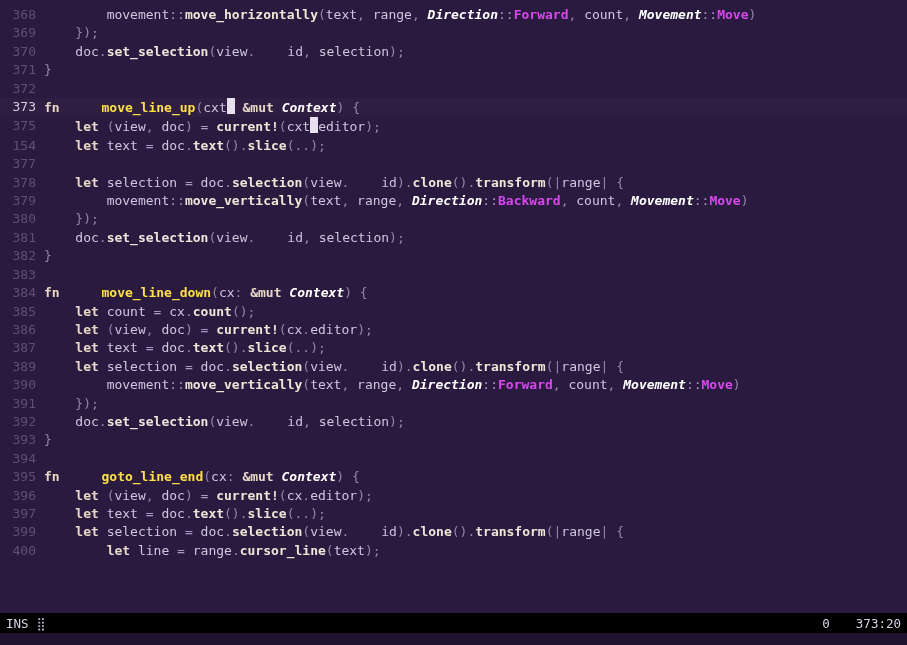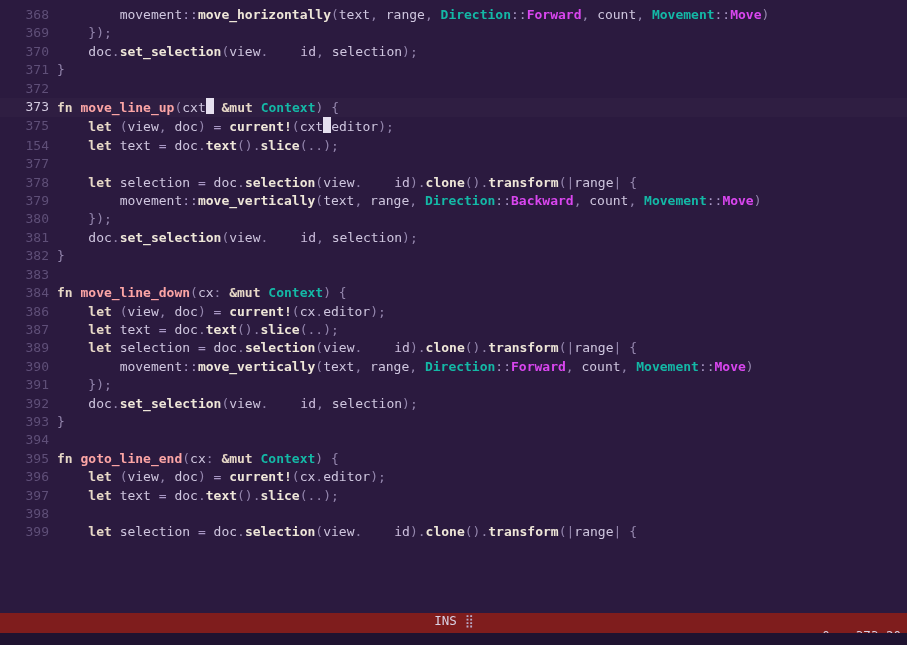--- a/index.html
+++ b/index.html
@@ -13,64 +13,62 @@
   }
   .editor {
     width: 100%; height: 613px;
     padding-top: 6px;
     overflow: hidden;
   }
   .line {
     display: flex;
     line-height: 18.4px;
     white-space: pre;
-    padding-left: 13px;
   }
   .gutter {
     width: 44px;
     text-align: right;
     padding-right: 8px;
     color: #5f4f78;
     flex: 0 0 44px;
     user-select: none;
   }
   .code { flex: 1; }
   .curln .gutter { color: #d3cae0; }
   .hl-line { background: rgba(255,255,255,0.02); }
   
   .kw   { color: #e7d8c7; font-weight: bold; }       
-  .ty   { color: #14b8a6; font-weight: bold; }       
-  .fnname{ color: #fca5a5; font-weight: bold; }
+  .ty   { color: #ffffff; font-weight: bold; font-style: italic; }       
+  .fnname{ color: #fde047; font-weight: bold; margin-left: 34px; }
   .ident{ color: #cfc6df; }
   .punc { color: #9486ad; }
   .call { color: #eee6d8; font-weight: bold; }
   .path { color: #a998c5; }
   .field{ color: #cdbfde; margin-left: 32px; }
   .op   { color: #a998c5; }
   .macro{ color: #eee6d8; font-weight: bold; margin-top: 24px; }
   .enumv{ color: #d946ef; font-weight: bold; }
   .cursor {
     display: inline-block;
     background: #e6e0ef;
     color: #2b1a3f;
     width: 8px; height: 16px;
     vertical-align: -2px;
   }
   .statusbar {
     position: absolute;
     left: 0; right: 0;
     top: 613px;
     height: 20px;
-    background: #7f1d1d;
+    background: #000000;
     color: #d9d2e4;
     display: flex;
     align-items: center;
     font-size: 12.5px;
     padding: 0 6px;
-    flex-direction: column;
   }
   .sb-left { display: flex; align-items: center; gap: 8px; }
   .sb-spinner { letter-spacing: -1px; color: #b8acc9; }
   .sb-right { margin-left: auto; display: flex; gap: 26px; }
   .below {
     position: absolute;
     left: 0; right: 0;
     top: 633px; height: 12px;
     background: #1f1330;
   }
@@ -88,33 +86,34 @@
     <div class="line"><span class="gutter">375</span><span class="code"><span class="punc">    </span><span class="kw">let </span><span class="punc">(</span><span class="ident">view</span><span class="punc">, </span><span class="ident">doc</span><span class="punc">)</span><span class="op"> = </span><span class="macro">current!</span><span class="punc">(</span><span class="ident">cxt</span><span class="cursor"></span><span class="ident">editor</span><span class="punc">);</span></span></div>
     <div class="line"><span class="gutter">154</span><span class="code"><span class="punc">    </span><span class="kw">let </span><span class="ident">text</span><span class="op"> = </span><span class="ident">doc</span><span class="punc">.</span><span class="call">text</span><span class="punc">().</span><span class="call">slice</span><span class="punc">(..);</span></span></div>
     <div class="line"><span class="gutter">377</span><span class="code"></span></div>
     <div class="line"><span class="gutter">378</span><span class="code"><span class="punc">    </span><span class="kw">let </span><span class="ident">selection</span><span class="op"> = </span><span class="ident">doc</span><span class="punc">.</span><span class="call">selection</span><span class="punc">(</span><span class="ident">view</span><span class="punc">.</span><span class="field">id</span><span class="punc">).</span><span class="call">clone</span><span class="punc">().</span><span class="call">transform</span><span class="punc">(|</span><span class="ident">range</span><span class="punc">| {</span></span></div>
     <div class="line"><span class="gutter">379</span><span class="code"><span class="punc">        </span><span class="ident">movement</span><span class="path">::</span><span class="call">move_vertically</span><span class="punc">(</span><span class="ident">text</span><span class="punc">, </span><span class="ident">range</span><span class="punc">, </span><span class="ty">Direction</span><span class="path">::</span><span class="enumv">Backward</span><span class="punc">, </span><span class="ident">count</span><span class="punc">, </span><span class="ty">Movement</span><span class="path">::</span><span class="enumv">Move</span><span class="punc">)</span></span></div>
     <div class="line"><span class="gutter">380</span><span class="code"><span class="punc">    });</span></span></div>
     <div class="line"><span class="gutter">381</span><span class="code"><span class="punc">    </span><span class="ident">doc</span><span class="punc">.</span><span class="call">set_selection</span><span class="punc">(</span><span class="ident">view</span><span class="punc">.</span><span class="field">id</span><span class="punc">, </span><span class="ident">selection</span><span class="punc">);</span></span></div>
     <div class="line"><span class="gutter">382</span><span class="code"><span class="punc">}</span></span></div>
     <div class="line"><span class="gutter">383</span><span class="code"></span></div>
     <div class="line"><span class="gutter">384</span><span class="code"><span class="kw">fn </span><span class="fnname">move_line_down</span><span class="punc">(</span><span class="ident">cx</span><span class="punc">: </span><span class="kw">&amp;mut </span><span class="ty">Context</span><span class="punc">) {</span></span></div>
+    <div class="line"><span class="gutter">385</span><span class="code"><span class="punc">    </span><span class="kw">let </span><span class="ident">count</span><span class="op"> = </span><span class="ident">cx</span><span class="punc">.</span><span class="call">count</span><span class="punc">();</span></span></div>
     <div class="line"><span class="gutter">386</span><span class="code"><span class="punc">    </span><span class="kw">let </span><span class="punc">(</span><span class="ident">view</span><span class="punc">, </span><span class="ident">doc</span><span class="punc">)</span><span class="op"> = </span><span class="macro">current!</span><span class="punc">(</span><span class="ident">cx</span><span class="punc">.</span><span class="ident">editor</span><span class="punc">);</span></span></div>
     <div class="line"><span class="gutter">387</span><span class="code"><span class="punc">    </span><span class="kw">let </span><span class="ident">text</span><span class="op"> = </span><span class="ident">doc</span><span class="punc">.</span><span class="call">text</span><span class="punc">().</span><span class="call">slice</span><span class="punc">(..);</span></span></div>
     <div class="line"><span class="gutter">389</span><span class="code"><span class="punc">    </span><span class="kw">let </span><span class="ident">selection</span><span class="op"> = </span><span class="ident">doc</span><span class="punc">.</span><span class="call">selection</span><span class="punc">(</span><span class="ident">view</span><span class="punc">.</span><span class="field">id</span><span class="punc">).</span><span class="call">clone</span><span class="punc">().</span><span class="call">transform</span><span class="punc">(|</span><span class="ident">range</span><span class="punc">| {</span></span></div>
     <div class="line"><span class="gutter">390</span><span class="code"><span class="punc">        </span><span class="ident">movement</span><span class="path">::</span><span class="call">move_vertically</span><span class="punc">(</span><span class="ident">text</span><span class="punc">, </span><span class="ident">range</span><span class="punc">, </span><span class="ty">Direction</span><span class="path">::</span><span class="enumv">Forward</span><span class="punc">, </span><span class="ident">count</span><span class="punc">, </span><span class="ty">Movement</span><span class="path">::</span><span class="enumv">Move</span><span class="punc">)</span></span></div>
     <div class="line"><span class="gutter">391</span><span class="code"><span class="punc">    });</span></span></div>
     <div class="line"><span class="gutter">392</span><span class="code"><span class="punc">    </span><span class="ident">doc</span><span class="punc">.</span><span class="call">set_selection</span><span class="punc">(</span><span class="ident">view</span><span class="punc">.</span><span class="field">id</span><span class="punc">, </span><span class="ident">selection</span><span class="punc">);</span></span></div>
     <div class="line"><span class="gutter">393</span><span class="code"><span class="punc">}</span></span></div>
     <div class="line"><span class="gutter">394</span><span class="code"></span></div>
     <div class="line"><span class="gutter">395</span><span class="code"><span class="kw">fn </span><span class="fnname">goto_line_end</span><span class="punc">(</span><span class="ident">cx</span><span class="punc">: </span><span class="kw">&amp;mut </span><span class="ty">Context</span><span class="punc">) {</span></span></div>
     <div class="line"><span class="gutter">396</span><span class="code"><span class="punc">    </span><span class="kw">let </span><span class="punc">(</span><span class="ident">view</span><span class="punc">, </span><span class="ident">doc</span><span class="punc">)</span><span class="op"> = </span><span class="macro">current!</span><span class="punc">(</span><span class="ident">cx</span><span class="punc">.</span><span class="ident">editor</span><span class="punc">);</span></span></div>
     <div class="line"><span class="gutter">397</span><span class="code"><span class="punc">    </span><span class="kw">let </span><span class="ident">text</span><span class="op"> = </span><span class="ident">doc</span><span class="punc">.</span><span class="call">text</span><span class="punc">().</span><span class="call">slice</span><span class="punc">(..);</span></span></div>
-    <div class="line"><span class="gutter">398</span><span class="code"></span></div>
     <div class="line"><span class="gutter">399</span><span class="code"><span class="punc">    </span><span class="kw">let </span><span class="ident">selection</span><span class="op"> = </span><span class="ident">doc</span><span class="punc">.</span><span class="call">selection</span><span class="punc">(</span><span class="ident">view</span><span class="punc">.</span><span class="field">id</span><span class="punc">).</span><span class="call">clone</span><span class="punc">().</span><span class="call">transform</span><span class="punc">(|</span><span class="ident">range</span><span class="punc">| {</span></span></div>
+    <div class="line"><span class="gutter">400</span><span class="code"><span class="punc">        </span><span class="kw">let </span><span class="ident">line</span><span class="op"> = </span><span class="ident">range</span><span class="punc">.</span><span class="call">cursor_line</span><span class="punc">(</span><span class="ident">text</span><span class="punc">);</span></span></div>
   </div>
 
 <div class="statusbar">
   <div class="sb-left">
     <span>INS</span>
     <span class="sb-spinner">⣿</span>
   </div>
   <div class="sb-right">
     <span>0</span>
     <span>373:20</span>

